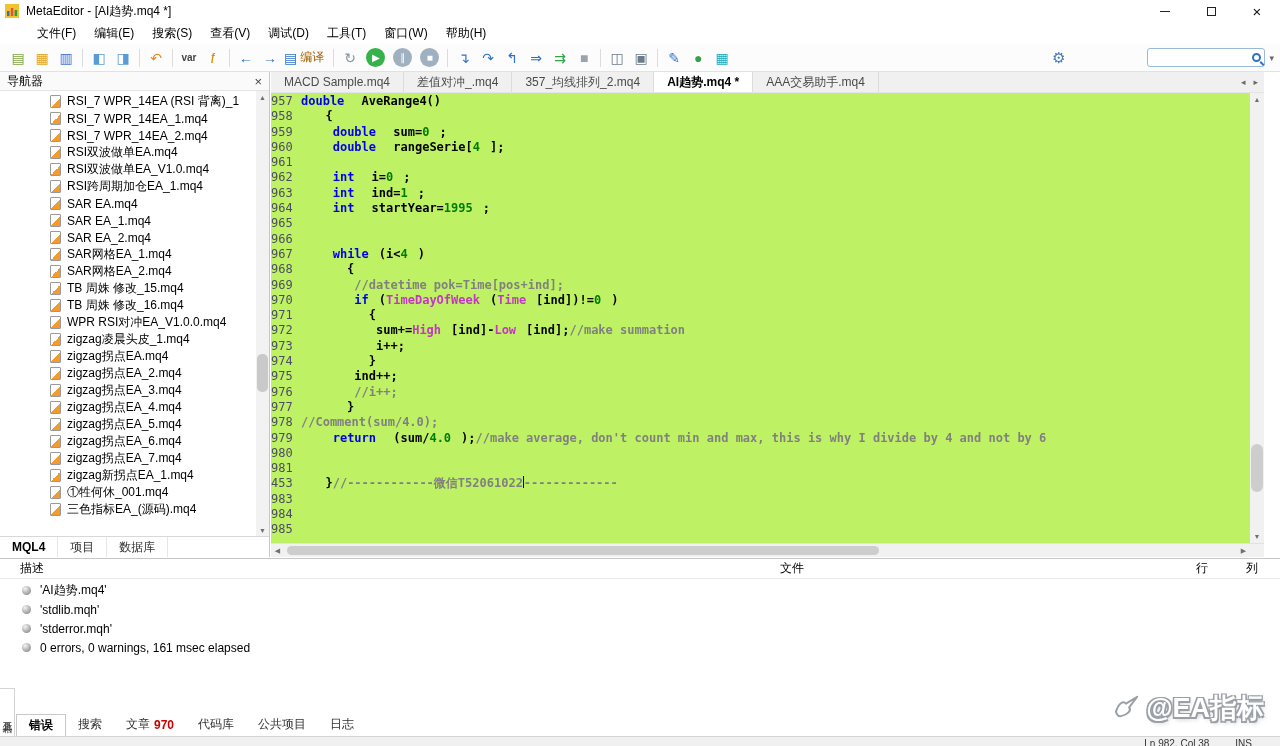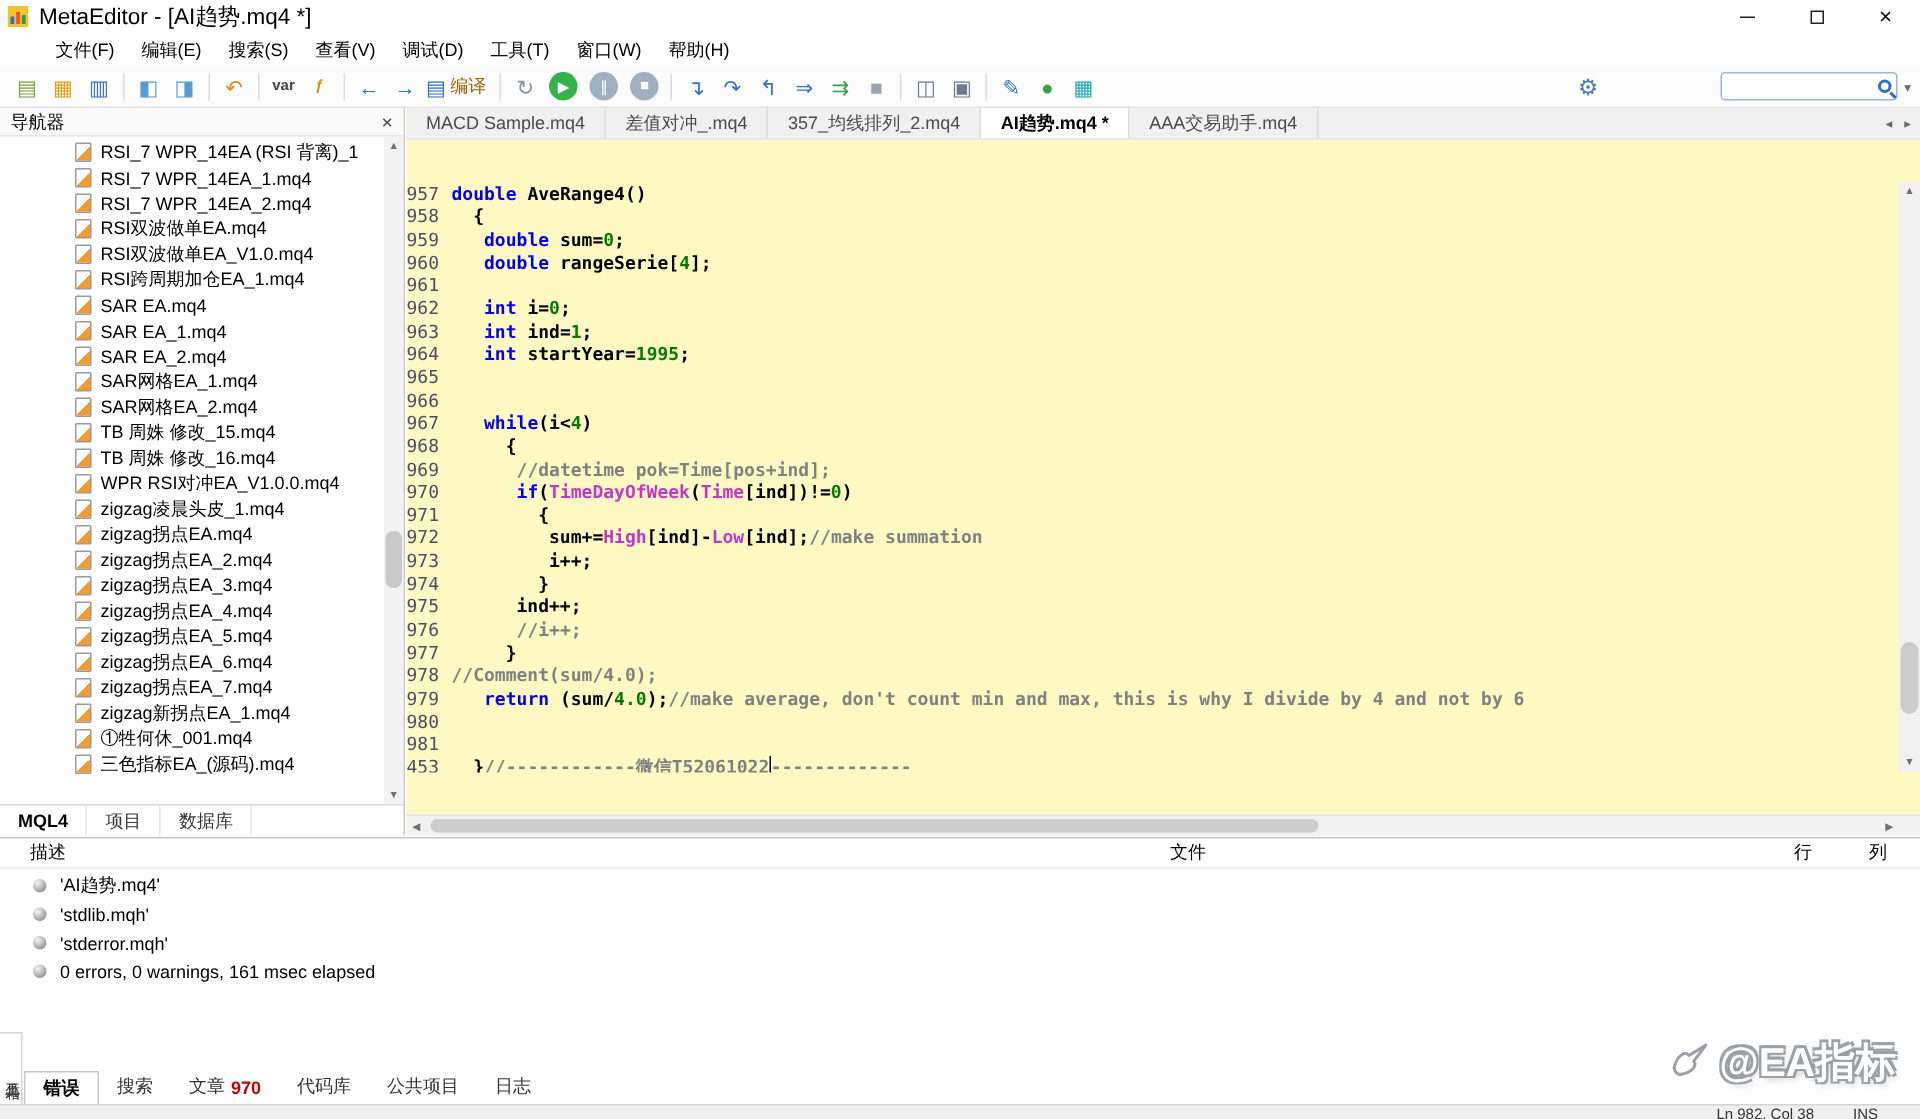--- a/index.html
+++ b/index.html
@@ -6,21 +6,21 @@
   html,body { margin:0; padding:0; }
   body {
     width:1280px; height:746px; position:relative; overflow:hidden;
     background:#fff; font-family:"Liberation Sans", sans-serif; color:#000;
     -webkit-font-smoothing:antialiased;
   }
   
   .titlebar { position:absolute; top:0; left:0; right:0; height:22px; background:#fff;
     display:flex; align-items:center; padding-left:5px; }
   .app-icon { width:14px; height:14px; flex:none; }
-  .title-text { font-size:15px; margin-left:7px; }
+  .title-text { font-size:12px; margin-left:7px; }
   .win-controls { margin-left:auto; display:flex; height:100%; }
   .win-btn { width:46px; height:22px; display:flex; align-items:center; justify-content:center; }
   .glyph-min { width:10px; height:1px; background:#222; display:block; }
   .glyph-max { width:9px; height:9px; border:1px solid #222; display:block; }
   .glyph-close { font-size:15px; line-height:1; color:#111; }
   
   .menubar { position:absolute; top:22px; left:0; right:0; height:22px; background:#fff;
     display:flex; align-items:center; font-size:12px; padding-left:28px; }
   .menu-item { padding:3px 9px; cursor:default; }
   
@@ -54,39 +54,39 @@
     background:linear-gradient(135deg,#fff 55%,#f59b2d 55%); margin-right:6px; flex:none; }
   .tree-scroll { position:absolute; right:0; top:0; bottom:0; width:13px; background:#f2f2f2; }
   .tree-scroll .arr { position:absolute; left:0; width:13px; height:12px; font-size:7px; color:#707070;
     display:flex; align-items:center; justify-content:center; }
   .tree-scroll .arr.up { top:0; } .tree-scroll .arr.dn { bottom:0; }
   .tree-thumb { position:absolute; left:1px; right:1px; top:59%; height:38px; background:#c9c9c9; border-radius:5px; }
   .nav-tabs { height:21px; flex:none; border-top:1px solid #d8d8d8; display:flex; align-items:center; font-size:12px; }
   .nav-tab { padding:0 12px; height:100%; display:flex; align-items:center; color:#333; border-right:1px solid #e6e6e6; }
   .nav-tab.active { font-weight:bold; color:#000; }
   
-  .editor { position:absolute; top:72px; left:271px; right:0; height:485px; background:#fef9c3;
-    display:flex; flex-direction:column;gap:28px; }
+  .editor { position:absolute; top:72px; left:271px; right:16px; height:485px; background:#bef264;
+    display:flex; flex-direction:column; }
   .etabs { height:21px; flex:none; background:#f0f0f0; border-bottom:1px solid #e4e4e4;
     display:flex; align-items:stretch; font-size:12px; }
   .etab { padding:0 13px; display:flex; align-items:center; color:#4a4a4a; border-right:1px solid #dcdcdc; white-space:nowrap; }
   .etab.active { background:#fff; color:#000; font-weight:bold; }
   .etab-controls { margin-left:auto; display:flex; align-items:center; padding-right:6px; gap:8px;
     color:#6a6a6a; font-size:9px; }
   .code-wrap { flex:1; position:relative; overflow:hidden; }
   .code { position:absolute; top:1px; left:0; right:14px; bottom:0;
     font-family:"DejaVu Sans Mono", monospace; font-size:12px; font-weight:bold; line-height:15.3px; }
   .cl { display:flex; height:15.3px; }
   .ln { width:30px; flex:none; text-align:right; padding-right:9px; color:#4c4c66; font-weight:normal; }
   .ct { white-space:pre; }
   .tk-kw  { color:#0000ee; }
   .tk-fn  { color:#c437c4; }
   .tk-num { color:#007d00; }
   .tk-com { color:#808080; }
-  .tk-pl  { color:#000; }
+  .tk-pl  { color:#000;margin-left:10px; }
   .caret { display:inline-block; width:1px; height:12px; background:#000; vertical-align:-1px; animation:blink 1.1s steps(1) infinite; }
   @keyframes blink { 50% { opacity:0; } }
   .vscroll { position:absolute; top:0; right:0; bottom:0; width:14px; background:#f1f1f1; }
   .vscroll .arr { position:absolute; left:0; width:14px; height:13px; font-size:7px; color:#707070;
     display:flex; align-items:center; justify-content:center; }
   .vscroll .arr.up { top:0; } .vscroll .arr.dn { bottom:0; }
   .v-thumb { position:absolute; left:1px; right:1px; top:78%; height:48px; background:#cdcdcd; border-radius:6px; }
   .hscroll { height:14px; flex:none; background:#f1f1f1; border-top:1px solid #e2e2e2; position:relative; }
   .hscroll .arr { position:absolute; top:0; width:13px; height:13px; font-size:7px; color:#707070;
     display:flex; align-items:center; justify-content:center; }

